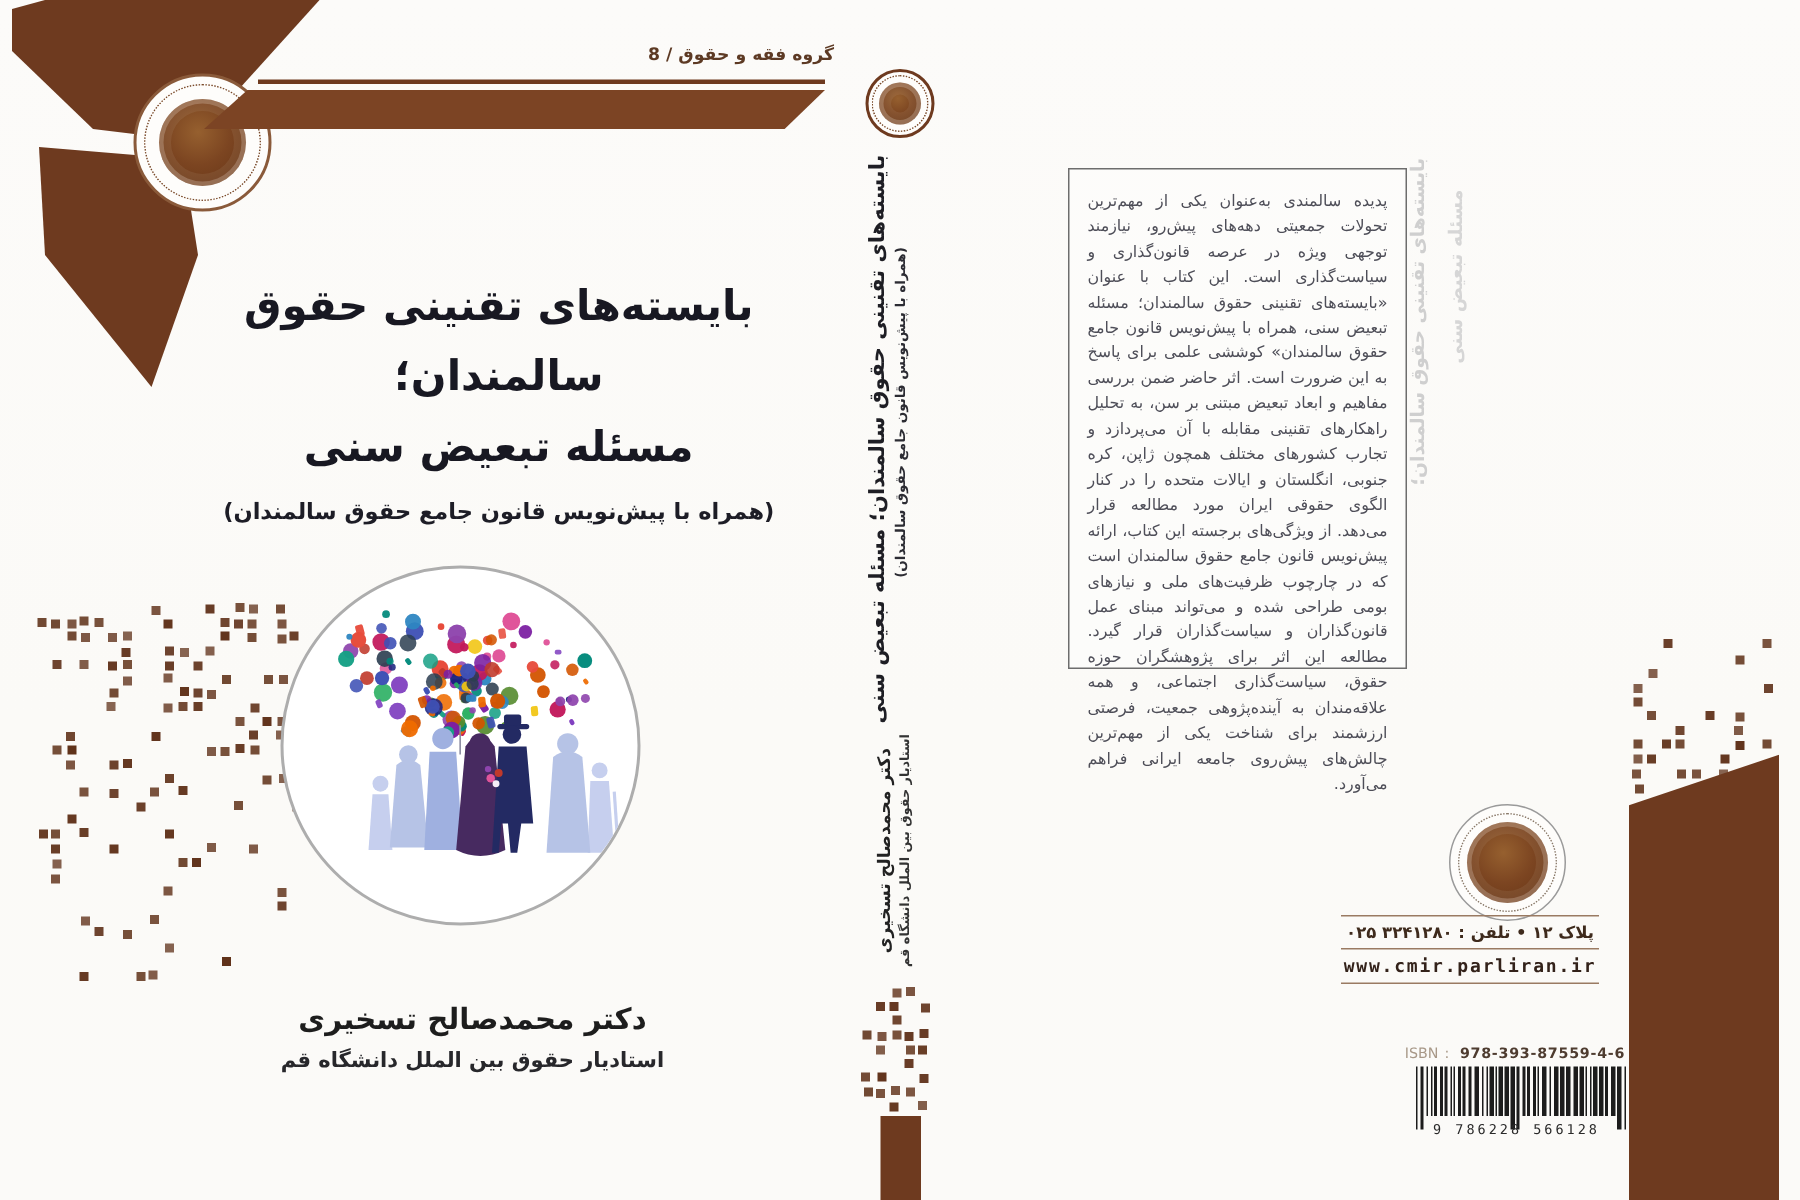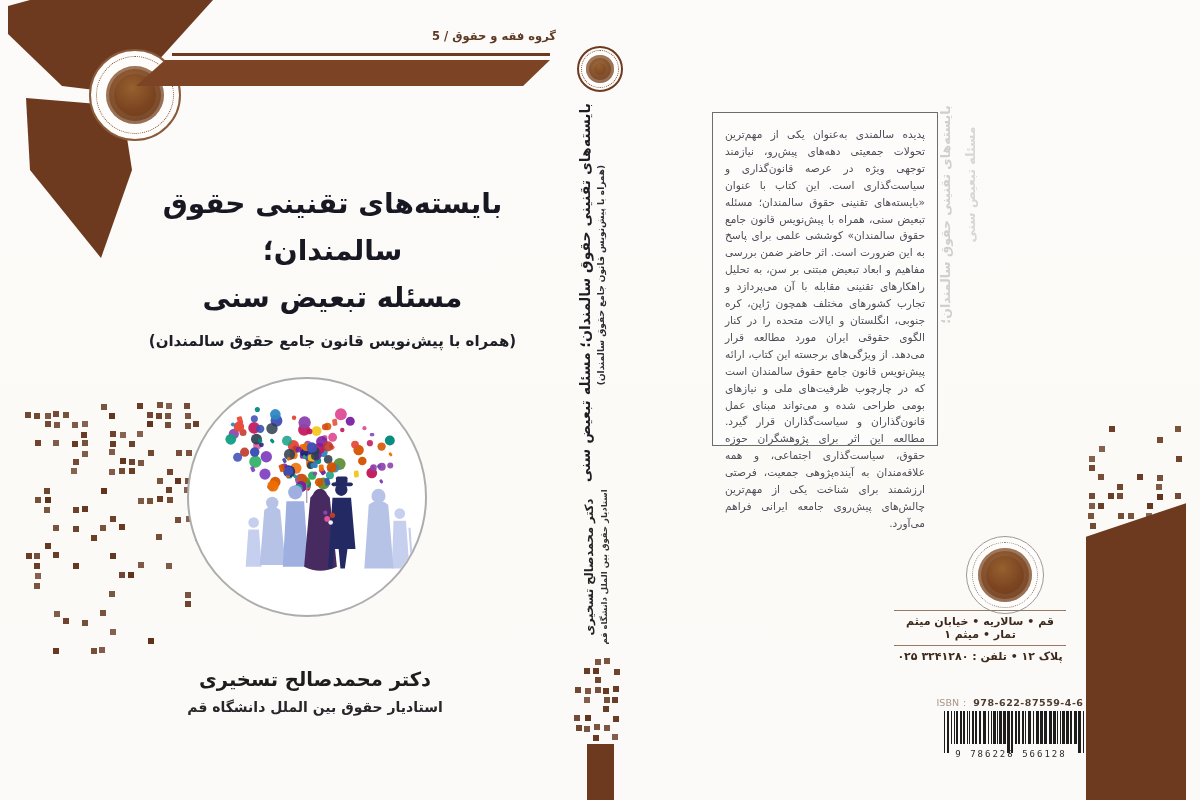--- a/index.html
+++ b/index.html
@@ -141,21 +141,21 @@
 
     <svg class="abs corner-decor" width="260" height="270" viewBox="0 0 260 270">
       <polygon points="30,0 213,0 128,94 62,86 8,34 8,6" fill="#6e3a1f"></polygon>
       <polygon points="26,98 122,106 132,170 101,258 30,170" fill="#6e3a1f"></polygon>
     </svg>
 
     <div class="seal seal-front">
       <div class="seal-core"></div>
     </div>
 
-    <div class="abs series rtl">گروه فقه و حقوق / 5</div>
+    <div class="abs series rtl">گروه فقه و حقوق / 8</div>
     <div class="abs rule-thin"></div>
     <div class="abs rule-band"></div>
 
     <div class="abs title-block rtl">
       <span class="title-line">بایسته‌های تقنینی حقوق سالمندان؛</span>
       <span class="title-line">مسئله تبعیض سنی</span>
       <div class="subtitle">(همراه با پیش‌نویس قانون جامع حقوق سالمندان)</div>
     </div>
 
     <div class="scatter scatter-left">
@@ -534,27 +534,27 @@
         <i style="height: 6px; width: 6px; left: 58.3727px; top: 115.97px; opacity: 0.79;"></i>
         <i style="height: 6px; width: 6px; left: 77.3579px; top: 117.155px; opacity: 0.84;"></i>
       </div>
     <div class="abs band-right"></div>
 
     <div class="seal seal-back">
       <div class="seal-core"></div>
     </div>
 
     <div class="abs contact rtl">
-      <div class="row">قم • سالاریه • خیابان میثم تمار • میثم ۱</div>
       <div class="row">پلاک ۱۲ • تلفن : ۳۲۴۱۲۸۰ ۰۲۵</div>
+      <div class="row website">www.cmir.parliran.ir</div>
     </div>
 
     <div class="abs isbn-line">
       <span class="isbn-label">ISBN</span><span class="isbn-label">:</span>
-      <span class="isbn-num">978-622-87559-4-6</span>
+      <span class="isbn-num">978-393-87559-4-6</span>
     </div>
 
     <div class="abs barcode">
       <div class="bars" id="barcode-bars">
           <b style="width: 1px; height: 42px; margin-right: 2px;"></b>
           <b style="width: 2px; height: 42px; margin-right: 2px;"></b>
           <b style="width: 1px; height: 33px; margin-right: 2px;"></b>
           <b style="width: 1px; height: 33px; margin-right: 1px;"></b>
           <b style="width: 2px; height: 33px; margin-right: 2px;"></b>
           <b style="width: 2px; height: 33px; margin-right: 1px;"></b>

